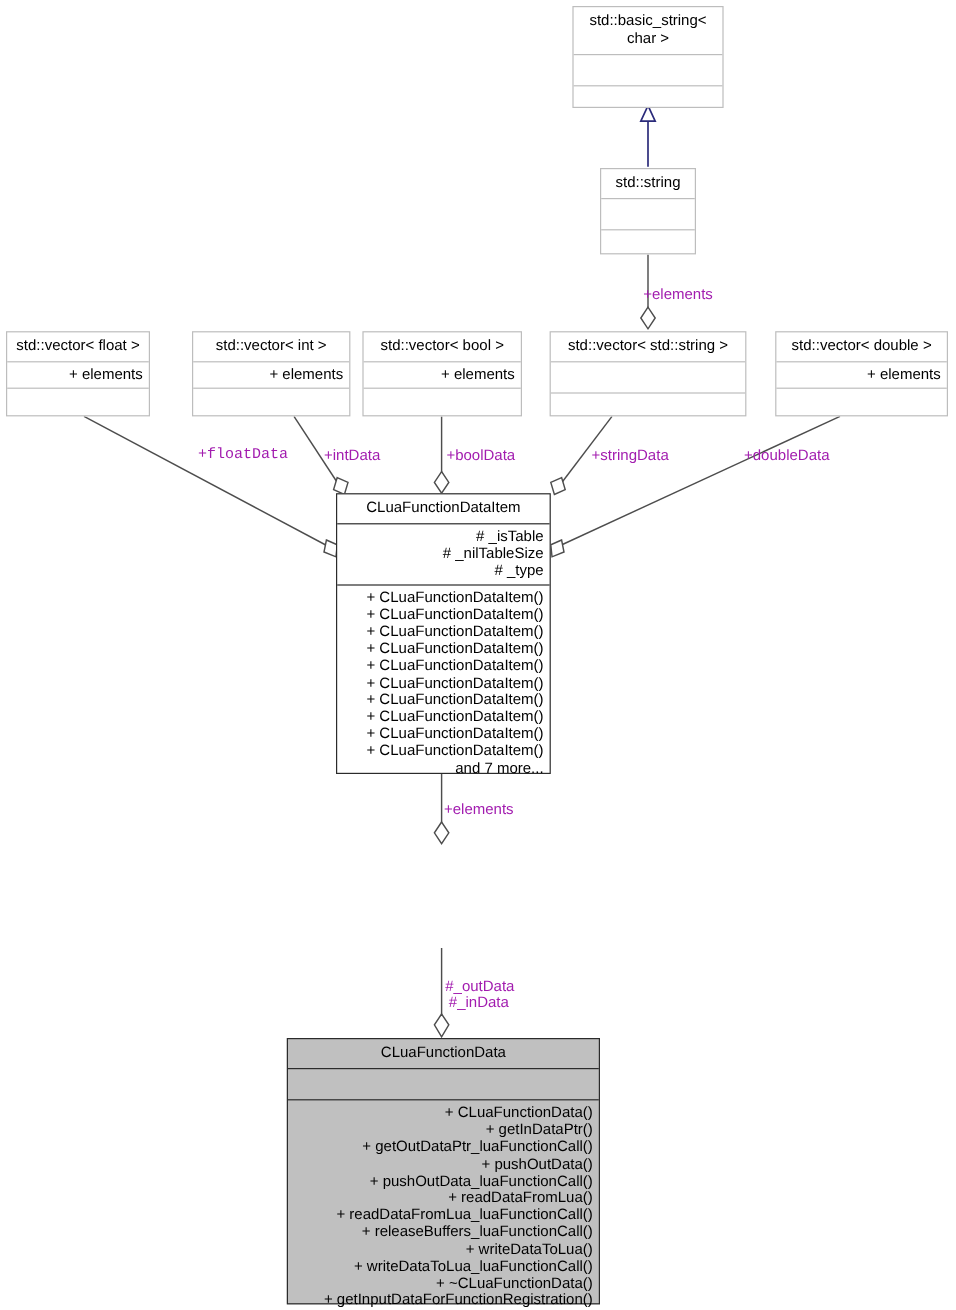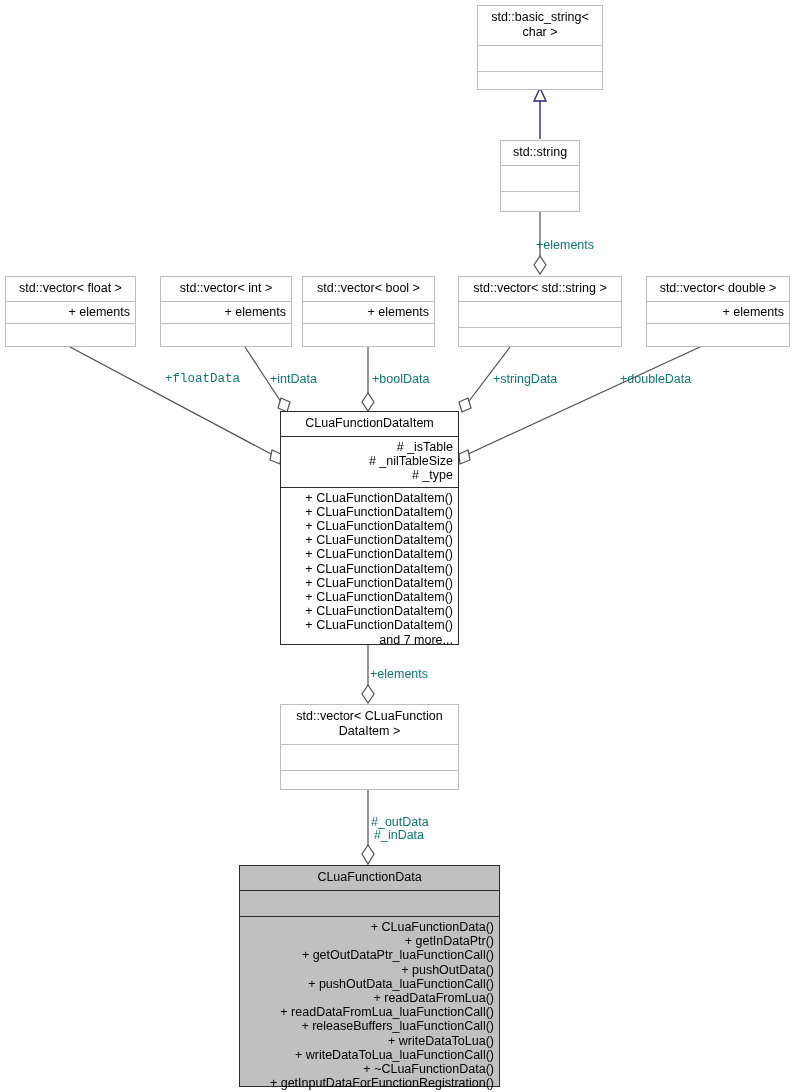--- a/index.html
+++ b/index.html
@@ -71,21 +71,21 @@
     min-height: 18px;
   }
   .uml-row {
     white-space: pre;
   }
 
   
   .edge-label {
     position: absolute;
     font-size: 12.5px;
-    color: #0f766e;
+    color: #a21caf;
     line-height: 14px;
     white-space: pre;
   }
 </style>
 </head>
 <body>
 
 <div id="diagram">
 
   <svg id="edges" viewBox="0 0 797 1092" width="797" height="1092">
@@ -142,21 +142,21 @@
     <div class="uml-compartment uml-sep empty"></div>
     <div class="uml-compartment uml-sep empty"></div>
   </div>
 
   <div class="uml-class light" style="left:500px; top:140px; width:80px; height:72px;">
     <div class="uml-title">std::string</div>
     <div class="uml-compartment uml-sep empty"></div>
     <div class="uml-compartment uml-sep empty"></div>
   </div>
 
-  <div class="uml-class light" style="left:5px; top:276px; width:131px; height:71px;">
+  <div class="uml-class light" style="left:5px; top:276px; width:120px; height:71px;">
     <div class="uml-title">std::vector&lt; float &gt;</div>
     <div class="uml-compartment uml-sep">
       <div class="uml-row">+ elements</div>
     </div>
     <div class="uml-compartment uml-sep empty"></div>
   </div>
 
   <div class="uml-class light" style="left:160px; top:276px; width:132px; height:71px;">
     <div class="uml-title">std::vector&lt; int &gt;</div>
     <div class="uml-compartment uml-sep">
@@ -202,26 +202,20 @@
       <div class="uml-row">+ CLuaFunctionDataItem()</div>
       <div class="uml-row">+ CLuaFunctionDataItem()</div>
       <div class="uml-row">+ CLuaFunctionDataItem()</div>
       <div class="uml-row">+ CLuaFunctionDataItem()</div>
       <div class="uml-row">+ CLuaFunctionDataItem()</div>
       <div class="uml-row">+ CLuaFunctionDataItem()</div>
       <div class="uml-row">and 7 more...</div>
     </div>
   </div>
 
-  <div class="uml-class light" style="left:280px; top:704px; width:179px; height:86px;">
-    <div class="uml-title">std::vector&lt; CLuaFunction
-DataItem &gt;</div>
-    <div class="uml-compartment uml-sep empty"></div>
-    <div class="uml-compartment uml-sep empty"></div>
-  </div>
 
   <div class="uml-class filled" style="left:239px; top:865px; width:261px; height:222px;">
     <div class="uml-title">CLuaFunctionData</div>
     <div class="uml-compartment uml-sep empty"></div>
     <div class="uml-compartment uml-sep">
       <div class="uml-row">+ CLuaFunctionData()</div>
       <div class="uml-row">+ getInDataPtr()</div>
       <div class="uml-row">+ getOutDataPtr_luaFunctionCall()</div>
       <div class="uml-row">+ pushOutData()</div>
       <div class="uml-row">+ pushOutData_luaFunctionCall()</div>

